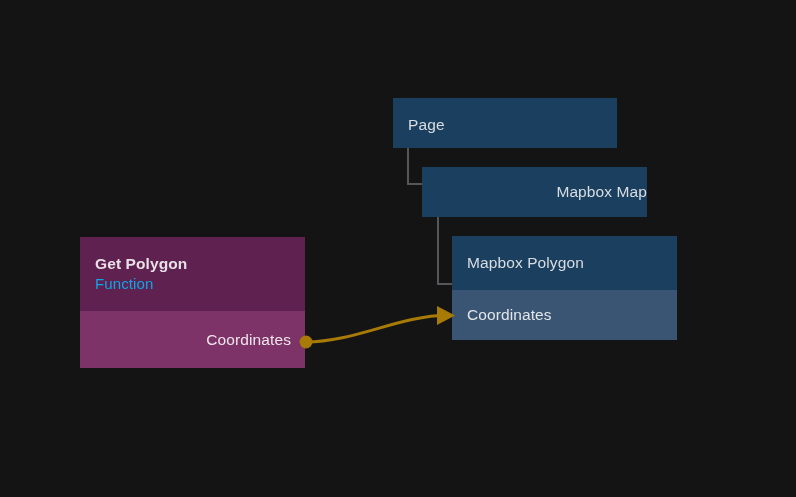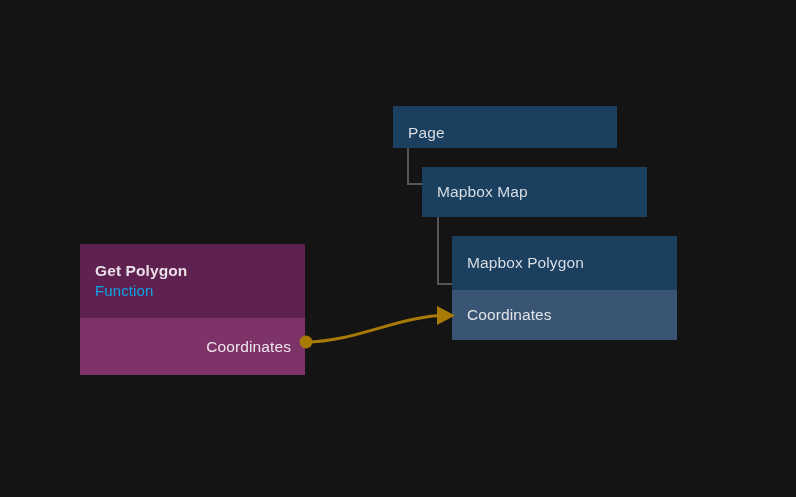--- a/index.html
+++ b/index.html
@@ -111,41 +111,41 @@
 </style>
 </head>
 <body style="background: rgb(20, 20, 20);">
 
 <div id="canvas" style="background: rgb(20, 20, 20);">
 
   <div class="elbow" style="left:407px; top:146px; width:16px; height:39px;"></div>
   <div class="elbow" style="left:437px; top:215px; width:16px; height:70px;"></div>
 
   <div class="node node-blue" style="left:393px; top:98px; width:224px; height:50px;">
-    <div class="node-header" style="height:54px;margin-top:8px;">
+    <div class="node-header" style="height:54px;">
       <div class="node-title">Page</div>
     </div>
   </div>
 
   <div class="node node-blue" style="left:422px; top:167px; width:225px; height:50px;">
-    <div class="node-header" style="height:50px;">
+    <div class="node-header" style="height:50px;align-items:flex-end;">
       <div class="node-title">Mapbox Map</div>
     </div>
   </div>
 
   <div class="node node-blue" style="left:452px; top:236px; width:225px; height:135px;">
     <div class="node-header" style="height:54px;">
       <div class="node-title">Mapbox Polygon</div>
     </div>
     <div class="port-row-blue" style="height:50px;">
       <span class="port-label">Coordinates</span>
     </div>
   </div>
 
-  <div class="node node-magenta" style="left:80px; top:244px; width:225px; height:131px;">
+  <div class="node node-magenta" style="left:80px; top:237px; width:225px; height:131px;">
     <div class="node-header" style="height:74px;">
       <div class="node-title">Get Polygon</div>
       <div class="node-subtitle">Function</div>
     </div>
     <div class="port-row-magenta" style="height:57px;">
       <span class="port-label">Coordinates</span>
     </div>
   </div>
 
   <svg id="wire-layer" viewBox="0 0 796 497" xmlns="http://www.w3.org/2000/svg">

